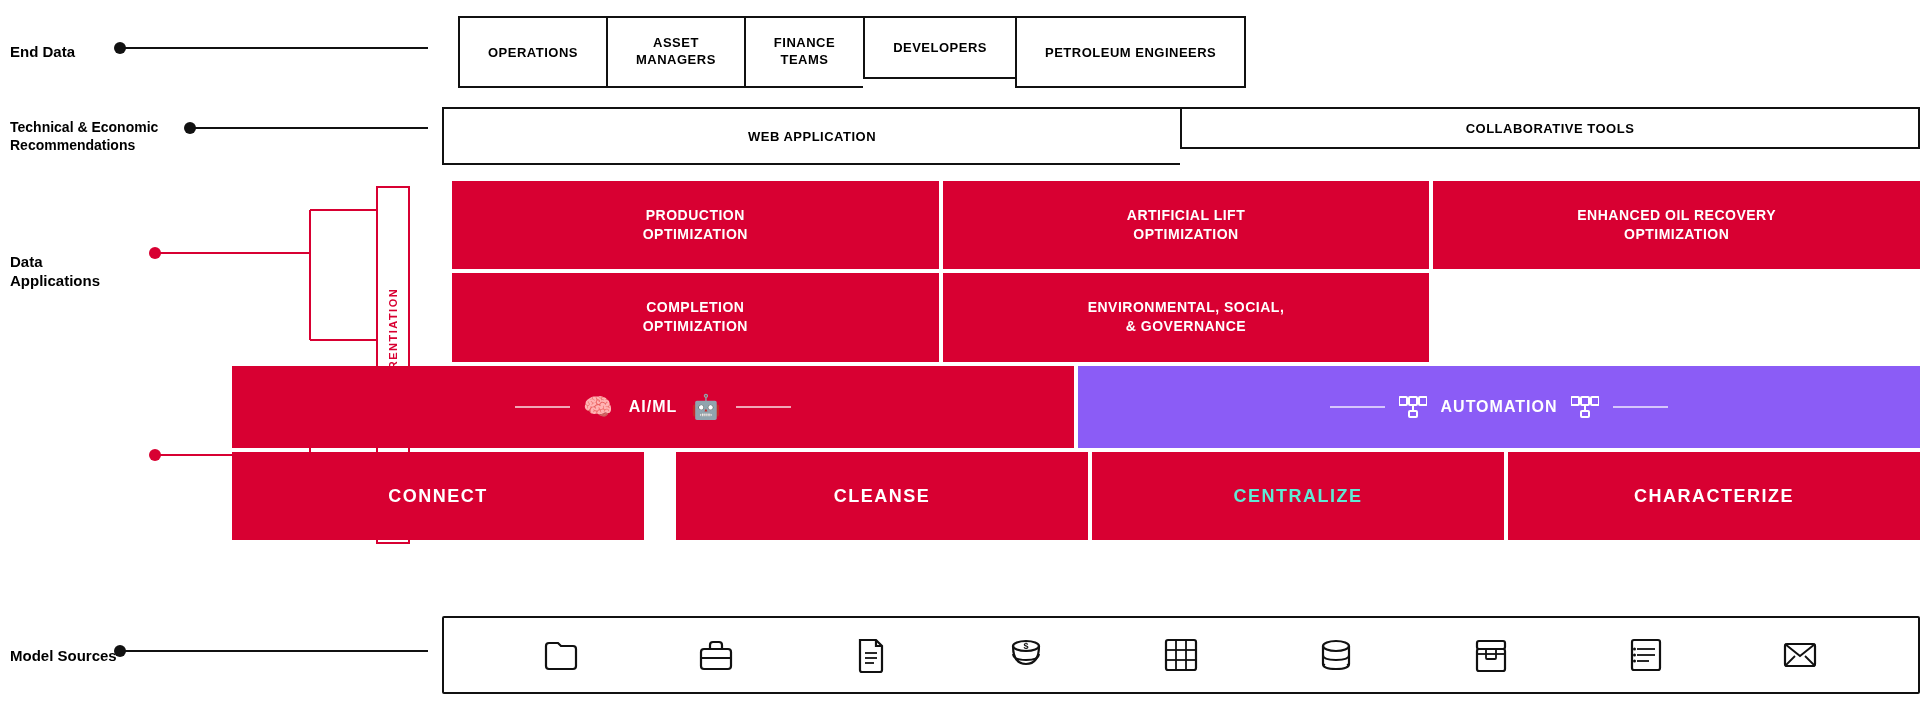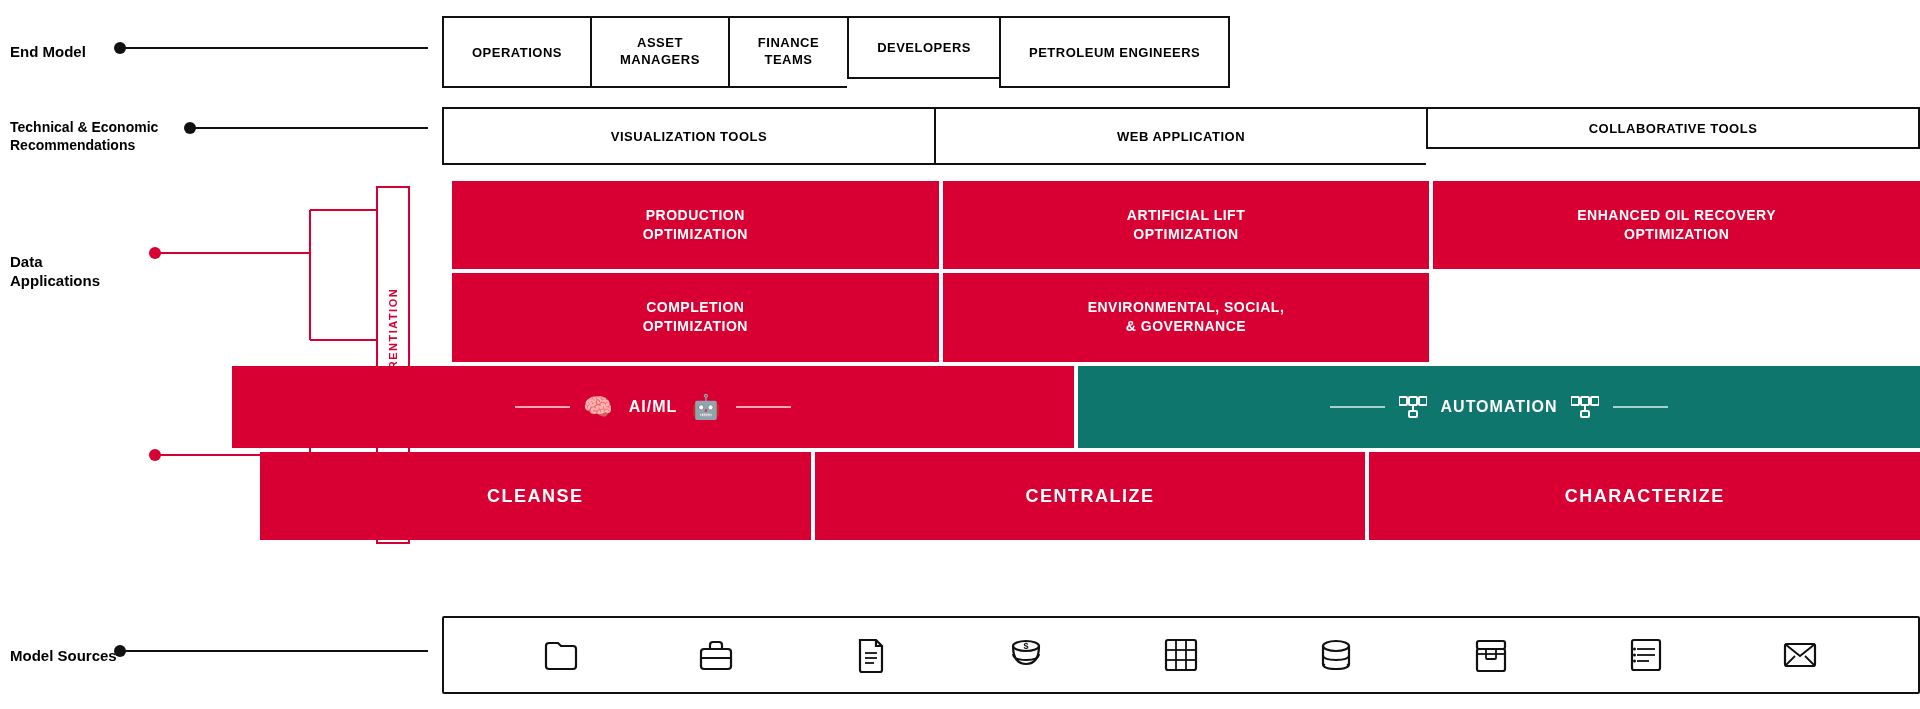--- a/index.html
+++ b/index.html
@@ -51,39 +51,38 @@
     <line x1="310" y1="370" x2="376" y2="370" stroke="#d80032" stroke-width="2"></line>
 
     <line x1="310" y1="535" x2="376" y2="535" stroke="#d80032" stroke-width="2"></line>
 
     <line x1="120" y1="651" x2="428" y2="651" stroke="#111" stroke-width="2"></line>
     <circle cx="120" cy="651" r="6" fill="#111"></circle>
   </svg>
 
   <div style="position:absolute;top:8px;left:0;width:1920px;height:88px;display:flex;align-items:center;">
     <div style="width:220px;font-weight:900;font-size:15px;padding-left:10px;line-height:1.3;">
-      <span>End Model</span>
+      <span>End Data</span>
     </div>
 
     <div style="width:220px;"></div>
 
-    <div style="display:flex;height:72px;margin-left:2px;">
+    <div style="display:flex;height:72px;margin-left:18px;">
       <div style="border:2.5px solid #111;font-weight:900;font-size:13px;text-align:center;display:flex;align-items:center;justify-content:center;height:72px;padding:0 28px;text-transform:uppercase;letter-spacing:0.5px;border-right:none;">OPERATIONS</div>
       <div style="border:2.5px solid #111;font-weight:900;font-size:13px;text-align:center;display:flex;align-items:center;justify-content:center;height:72px;padding:0 28px;text-transform:uppercase;letter-spacing:0.5px;border-right:none;line-height:1.3;">ASSET<br>MANAGERS</div>
       <div style="border:2.5px solid #111;font-weight:900;font-size:13px;text-align:center;display:flex;align-items:center;justify-content:center;height:72px;padding:0 28px;text-transform:uppercase;letter-spacing:0.5px;border-right:none;line-height:1.3;">FINANCE<br>TEAMS</div>
       <div style="border:2.5px solid #111;font-weight:900;font-size:13px;text-align:center;display:flex;align-items:center;justify-content:center;height:63px;padding:0 28px;text-transform:uppercase;letter-spacing:0.5px;border-right:none;">DEVELOPERS</div>
       <div style="border:2.5px solid #111;font-weight:900;font-size:13px;text-align:center;display:flex;align-items:center;justify-content:center;height:72px;padding:0 28px;text-transform:uppercase;letter-spacing:0.5px;">PETROLEUM ENGINEERS</div>
     </div>
   </div>
 
   <div style="position:absolute;top:100px;left:0;width:1920px;height:72px;display:flex;align-items:center;">
     <div style="width:220px;font-weight:900;font-size:14px;padding-left:10px;line-height:1.3;">Technical &amp; Economic<br>Recommendations</div>
     <div style="width:220px;"></div>
     <div style="display:flex;height:58px;flex:1;margin-left:2px;">
-      <div style="border:2.5px solid #111;font-weight:900;font-size:13px;text-align:center;display:flex;align-items:center;justify-content:center;height:58px;flex:1;text-transform:uppercase;letter-spacing:0.5px;border-right:none;">VISUALIZATION TOOLS</div>
       <div style="border:2.5px solid #111;font-weight:900;font-size:13px;text-align:center;display:flex;align-items:center;justify-content:center;height:58px;flex:1;text-transform:uppercase;letter-spacing:0.5px;border-right:none;">WEB APPLICATION</div>
       <div style="border:2.5px solid #111;font-weight:900;font-size:13px;text-align:left;display:flex;align-items:center;justify-content:center;height:42px;flex:1;text-transform:uppercase;letter-spacing:0.5px;">COLLABORATIVE TOOLS</div>
     </div>
   </div>
 
   <div style="position:absolute;top:186px;left:376px;width:34px;height:358px;writing-mode:vertical-rl;transform:rotate(180deg);font-weight:900;font-size:11px;text-transform:uppercase;letter-spacing:1.5px;border:2.5px solid #d80032;color:#d80032;display:flex;align-items:center;justify-content:center;">OUR DIFFERENTIATION</div>
 
   <div style="position:absolute;top:186px;left:0;width:1920px;height:170px;display:flex;align-items:center;">
     <div style="width:220px;font-weight:900;font-size:15px;padding-left:10px;line-height:1.3;">Data<br>Applications</div>
     <div style="width:190px;"></div>
@@ -108,21 +107,21 @@
       <div style="display:flex;gap:4px;height:82px;">
         <div style="background:#d80032;color:#fff;display:flex;align-items:center;justify-content:center;flex:1;font-weight:900;font-size:15px;text-transform:uppercase;letter-spacing:1px;gap:0;">
           <div style="display:flex;align-items:center;gap:14px;">
             <div style="height:2px;width:55px;background:rgba(255,255,255,0.65);"></div>
             <span style="font-size:24px;">🧠</span>
             <span style="font-size:16px;font-weight:900;letter-spacing:1px;">AI/ML</span>
             <span style="font-size:24px;">🤖</span>
             <div style="height:2px;width:55px;background:rgba(255,255,255,0.65);"></div>
           </div>
         </div>
-        <div style="background:#0f766e;color:#fff;display:flex;align-items:center;justify-content:center;flex:1;font-weight:900;font-size:15px;text-transform:uppercase;letter-spacing:1px;">
+        <div style="background:#8b5cf6;color:#fff;display:flex;align-items:center;justify-content:center;flex:1;font-weight:900;font-size:15px;text-transform:uppercase;letter-spacing:1px;">
           <div style="display:flex;align-items:center;gap:14px;">
             <div style="height:2px;width:55px;background:rgba(255,255,255,0.65);"></div>
 
             <svg width="28" height="28" viewBox="0 0 28 28" fill="none" xmlns="http://www.w3.org/2000/svg">
               <rect x="0" y="4" width="8" height="8" rx="1" stroke="white" stroke-width="2" fill="none"></rect>
               <rect x="10" y="4" width="8" height="8" rx="1" stroke="white" stroke-width="2" fill="none"></rect>
               <rect x="20" y="4" width="8" height="8" rx="1" stroke="white" stroke-width="2" fill="none"></rect>
               <line x1="14" y1="12" x2="14" y2="18" stroke="white" stroke-width="2"></line>
               <rect x="10" y="18" width="8" height="6" rx="1" stroke="white" stroke-width="2" fill="none"></rect>
             </svg>
@@ -133,22 +132,23 @@
               <rect x="20" y="4" width="8" height="8" rx="1" stroke="white" stroke-width="2" fill="none"></rect>
               <line x1="14" y1="12" x2="14" y2="18" stroke="white" stroke-width="2"></line>
               <rect x="10" y="18" width="8" height="6" rx="1" stroke="white" stroke-width="2" fill="none"></rect>
             </svg>
             <div style="height:2px;width:55px;background:rgba(255,255,255,0.65);"></div>
           </div>
         </div>
       </div>
 
       <div style="display:flex;gap:4px;height:88px;">
+        <div style="background:#d80032;color:#fff;display:flex;align-items:center;justify-content:center;flex:1;font-weight:900;font-size:18px;text-transform:uppercase;letter-spacing:1.5px;">CONNECT</div>
         <div style="background:#d80032;color:#fff;display:flex;align-items:center;justify-content:center;flex:1;font-weight:900;font-size:18px;text-transform:uppercase;letter-spacing:1.5px;margin-left:28px;">CLEANSE</div>
-        <div style="background:#d80032;color:#ffffff;display:flex;align-items:center;justify-content:center;flex:1;font-weight:900;font-size:18px;text-transform:uppercase;letter-spacing:1.5px;">CENTRALIZE</div>
+        <div style="background:#d80032;color:#5eead4;display:flex;align-items:center;justify-content:center;flex:1;font-weight:900;font-size:18px;text-transform:uppercase;letter-spacing:1.5px;">CENTRALIZE</div>
         <div style="background:#d80032;color:#fff;display:flex;align-items:center;justify-content:center;flex:1;font-weight:900;font-size:18px;text-transform:uppercase;letter-spacing:1.5px;">CHARACTERIZE</div>
       </div>
     </div>
   </div>
 
   <div style="position:absolute;top:610px;left:0;width:1920px;height:90px;display:flex;align-items:center;">
     <div style="width:220px;font-weight:900;font-size:15px;padding-left:10px;">Model Sources</div>
     <div style="width:220px;"></div>
     <div style="flex:1;border:2.5px solid #111;height:78px;margin-left:2px;display:flex;align-items:center;justify-content:space-around;padding:0 40px;border-radius:2px;">
 

